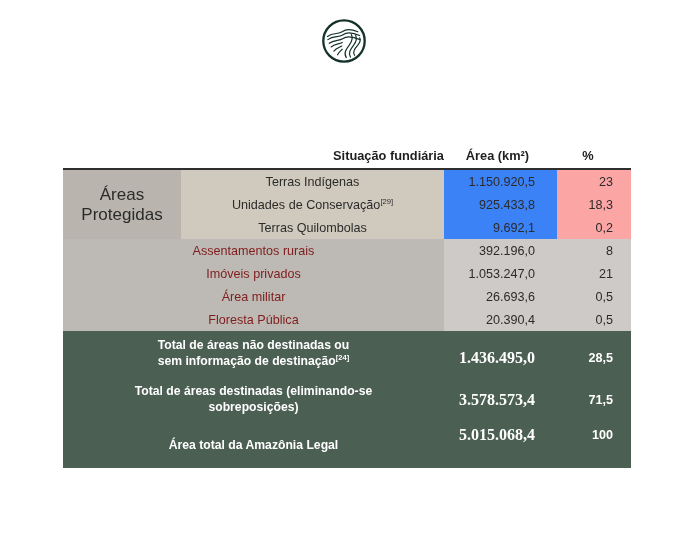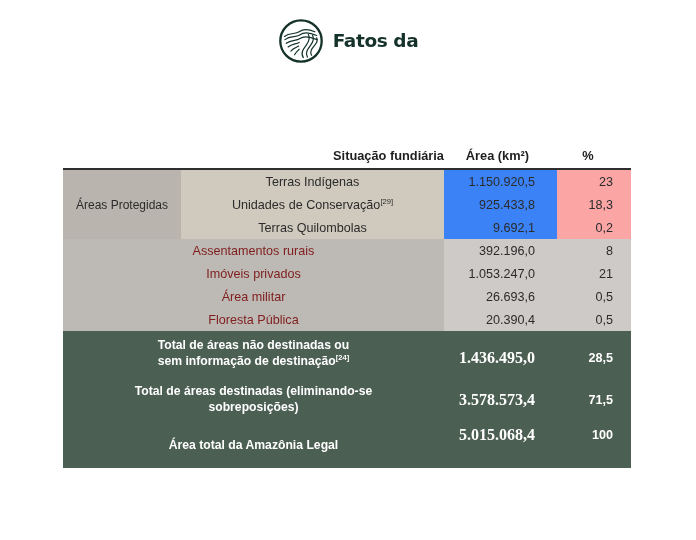--- a/index.html
+++ b/index.html
@@ -96,21 +96,21 @@
   
   tbody td {
     padding: 0;
     height: 23px;
     vertical-align: middle;
     border: none;
   }
   td.group-cell {
     background: #b9b5ae;
     text-align: center;
-    font-size: 12px;
+    font-size: 17px;
     color: #2b2b2b;
   }
   td.label-beige {
     background: #cfcabd;
     text-align: center;
     color: #2b2b2b;
   }
   td.label-gray {
     background: #bdb9b4;
     text-align: center;
@@ -187,21 +187,20 @@
         <path d="M18 55 C28 47, 40 50, 47 45 C54 40, 68 40, 85 47"></path>
         <path d="M22 63 C30 56, 40 57, 46 53"></path>
         <path d="M28 72 C34 65, 41 64, 45 61"></path>
         <path d="M36 80 C40 73, 44 70, 46 68"></path>
         <path d="M55 86 C48 76, 56 66, 62 58 C68 50, 70 44, 66 36"></path>
         <path d="M64 85 C58 76, 65 67, 71 59 C77 51, 79 45, 75 37"></path>
         <path d="M73 81 C68 73, 74 66, 80 59 C85 53, 87 48, 84 43"></path>
       </g>
     </svg>
     <div class="logo-text">
-      <span class="logo-line">Fatos da</span>
     </div>
   </div>
 </div>
 
 <div class="table-area">
   <table class="fundiaria">
     <colgroup>
       <col class="c-group">
         <col class="c-label">
         <col class="c-area">

